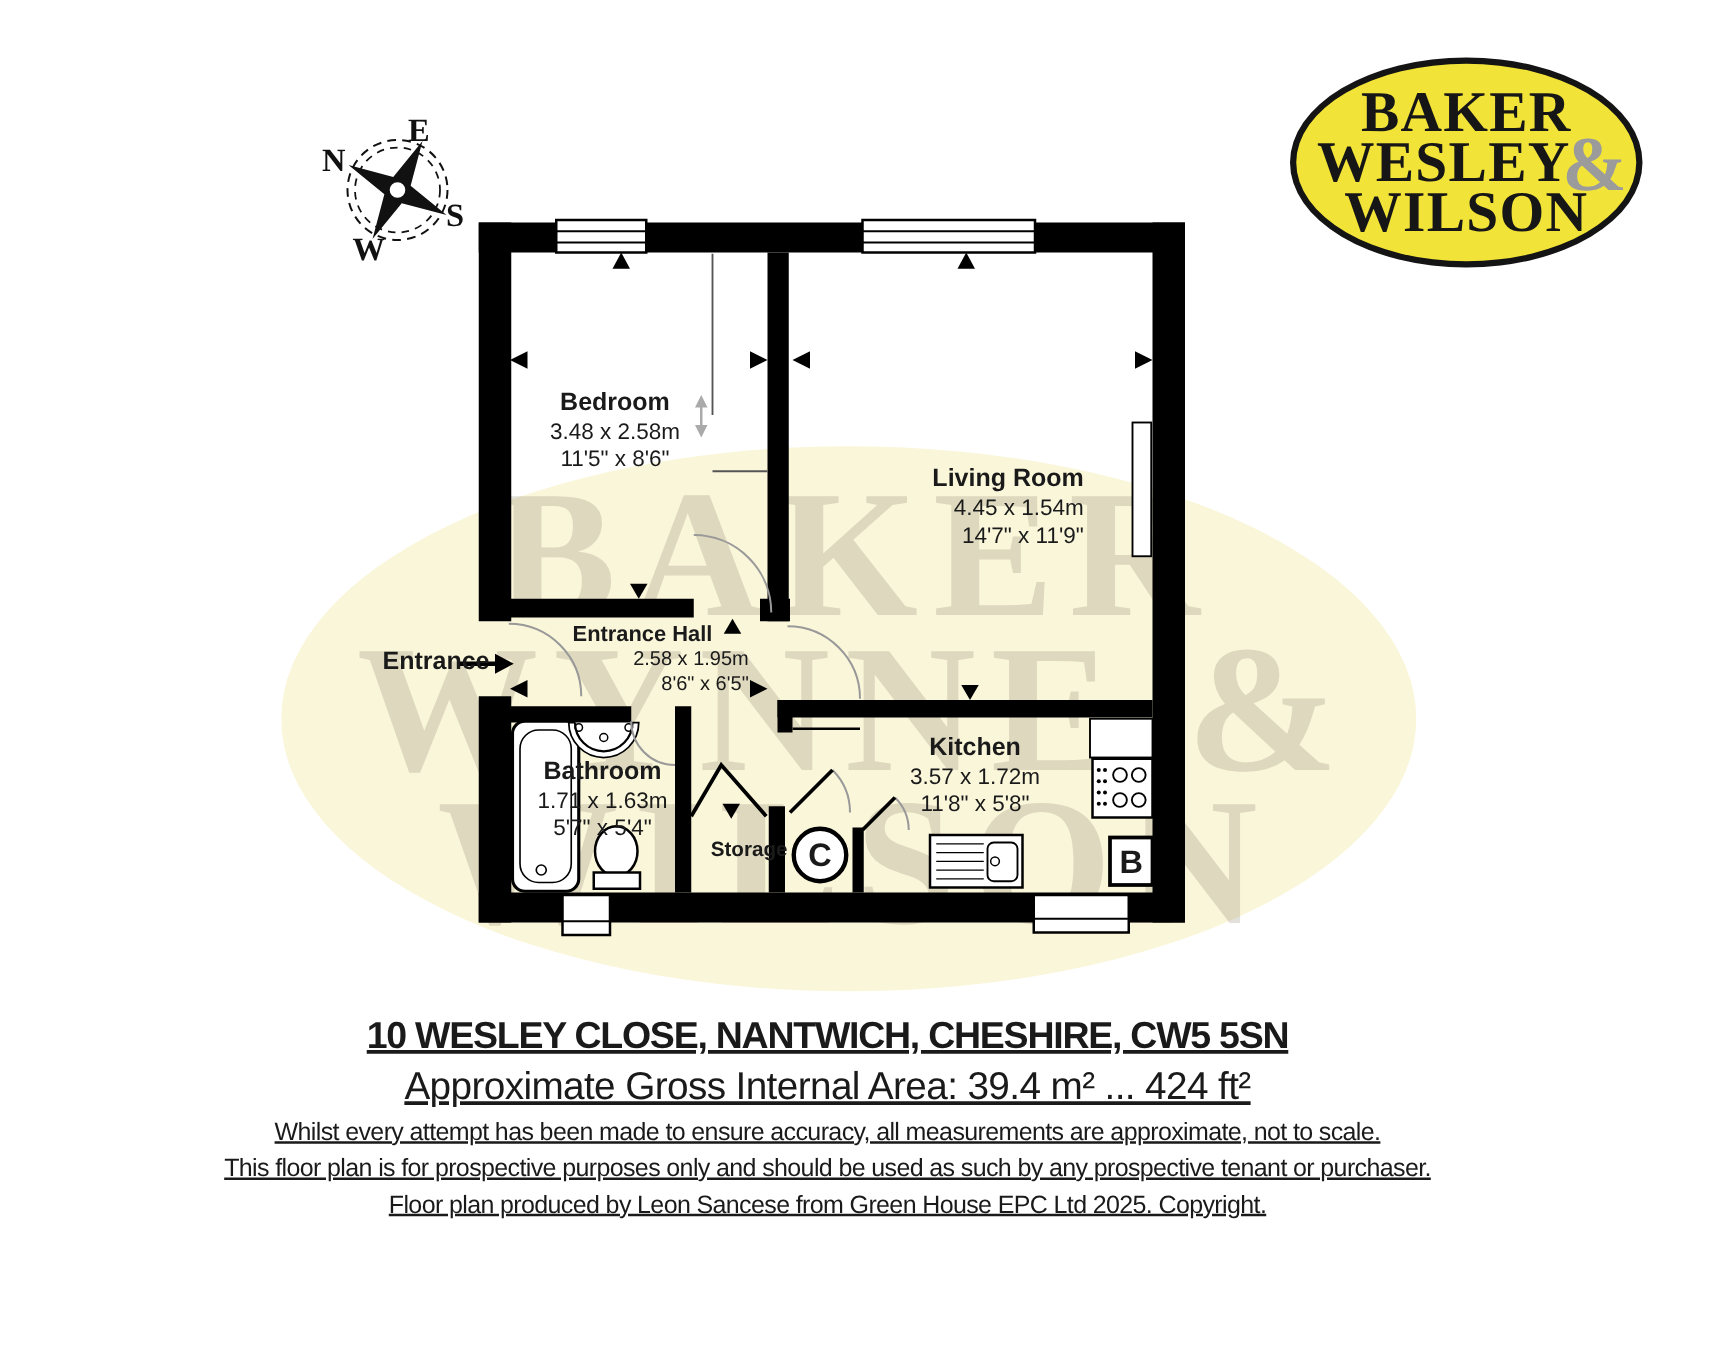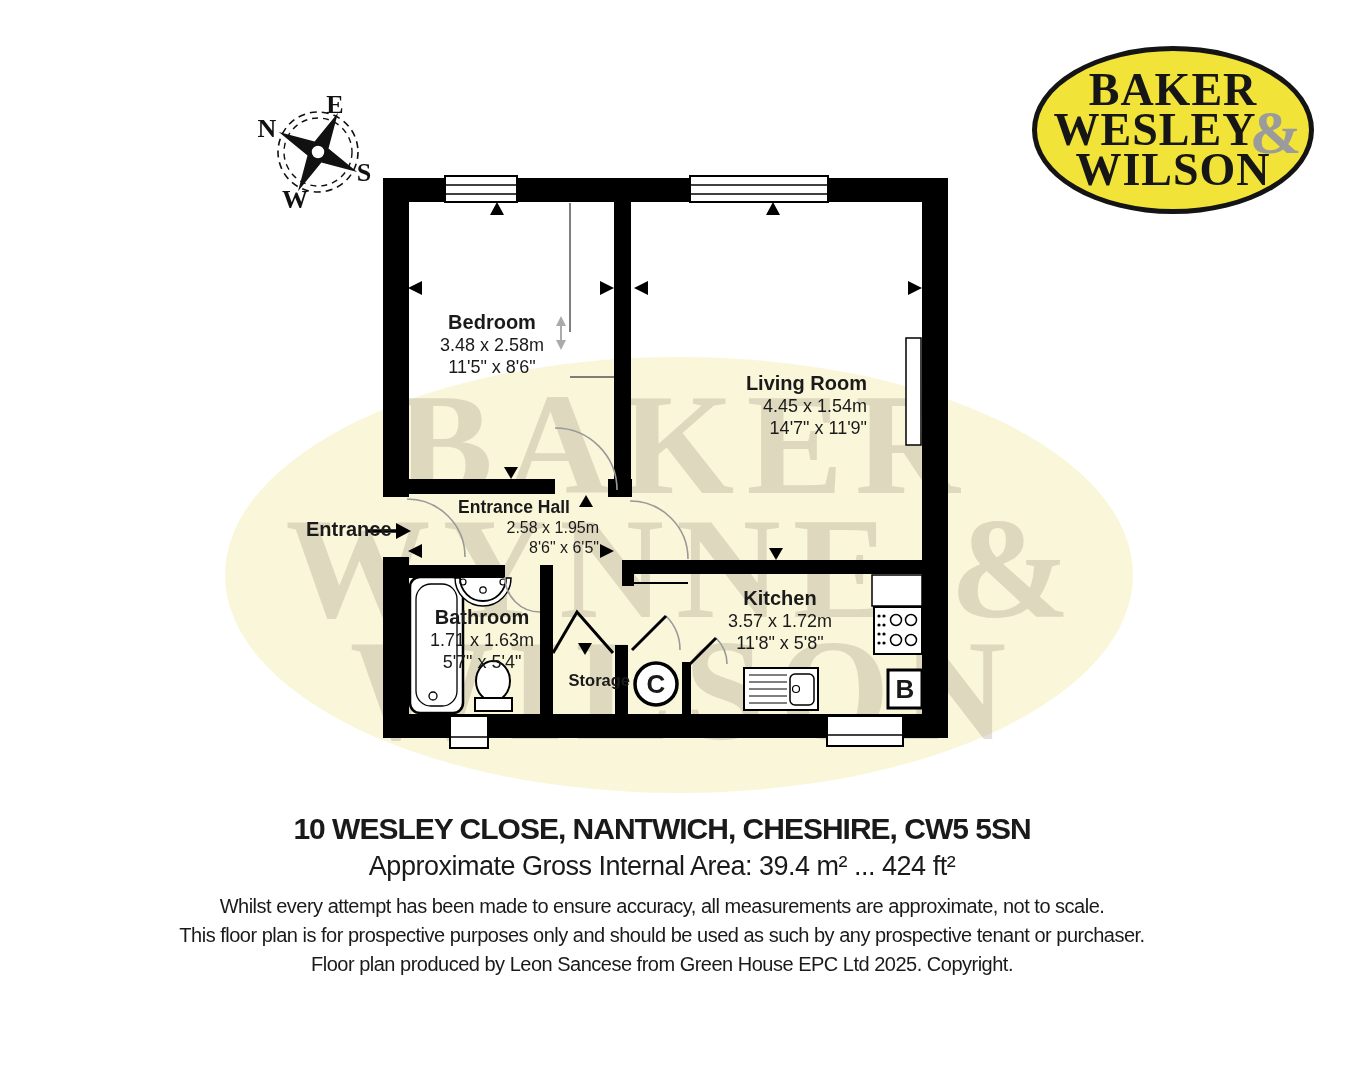--- a/index.html
+++ b/index.html
@@ -27,23 +27,23 @@
   
   .logo{left:1032px;top:46px;width:282px;height:168px;border-radius:50%;
         background:#f2e339;border:5px solid #141414;box-sizing:border-box;
         display:flex;flex-direction:column;align-items:center;justify-content:center;
         font-family:"Liberation Serif",serif;font-weight:bold;color:#161616;}
   .logo .l1{font-size:46px;line-height:40px;letter-spacing:1px;}
   .logo .l2{font-size:46px;line-height:40px;letter-spacing:1px;position:relative;margin-right:36px;}
   .logo .amp{position:absolute;right:-46px;top:-8px;font-size:62px;line-height:60px;color:#9b9b9b;}
   .logo .l3{font-size:46px;line-height:40px;letter-spacing:1px;}
   
-  .footer-line{left:0;width:1324px;text-align:center;white-space:nowrap;}
+  .footer-line{left:0;width:1324px;text-align:center;white-space:nowrap;text-decoration:underline;}
   .f-address{font-weight:bold;font-size:30px;letter-spacing:-1px;}
-  .f-area{font-size:27px;letter-spacing:-0.5px;}
+  .f-area{font-size:31px;letter-spacing:-0.5px;}
   .f-disc{font-size:20px;letter-spacing:-0.5px;}
   svg{position:absolute;left:0;top:0;}
 </style>
 </head>
 <body>
 
 <div class="page">
 
   <div class="abs wm-ellipse"></div>
   <div class="abs wm-text" style="top:372px;">BAKER</div>

